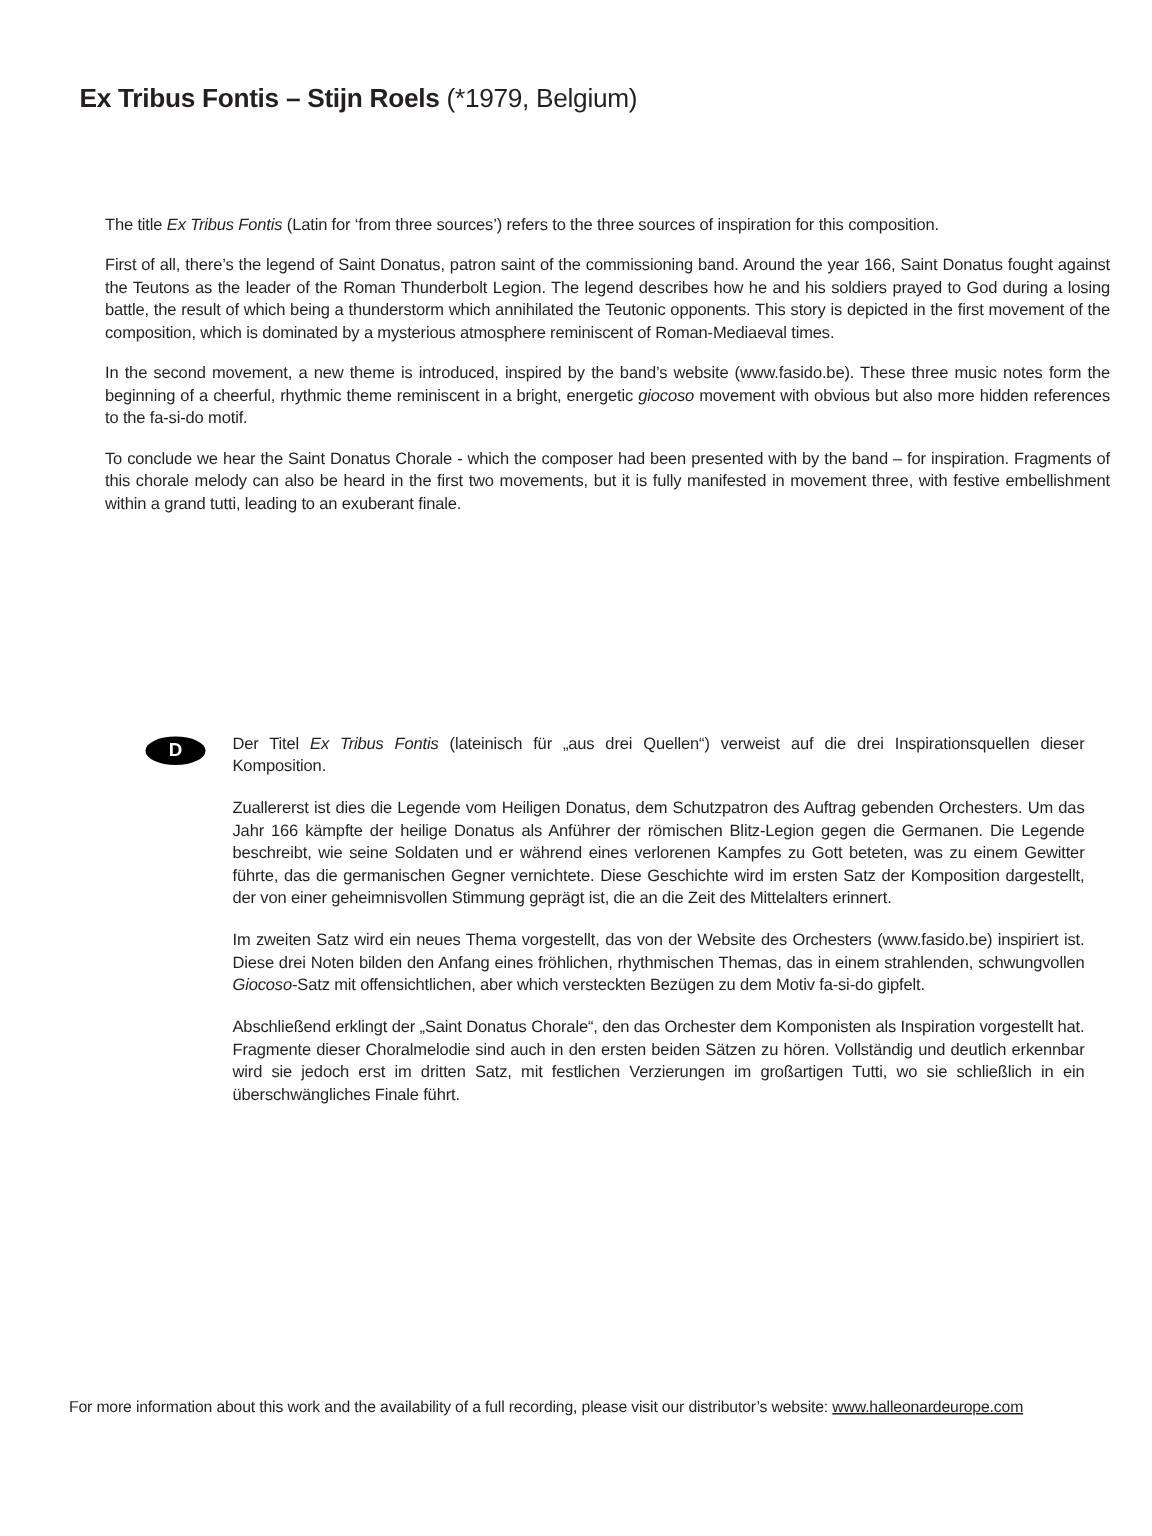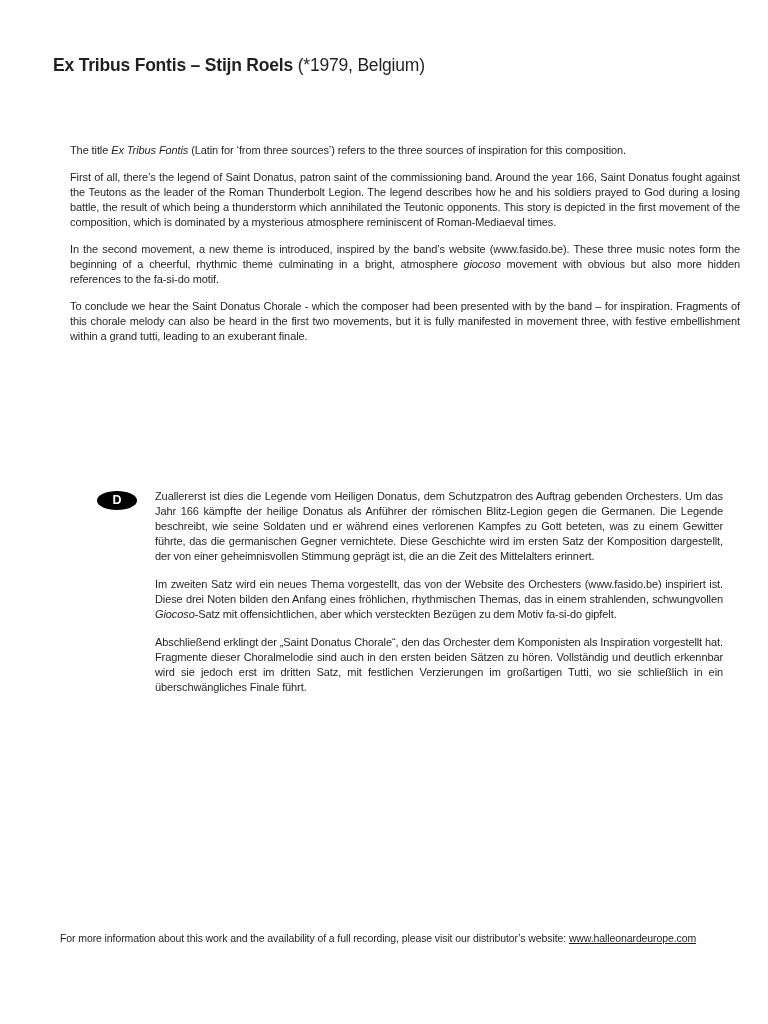--- a/index.html
+++ b/index.html
@@ -62,21 +62,21 @@
     font-size: 11px;
     font-weight: 400;
     line-height: 15px;
     letter-spacing: -0.1px;
     text-align: justify;
   }
   .german-notes .para { margin-bottom: 13px; }
 
   .footer {
     position: absolute;
-    left: 60px;
+    left: 46px;
     top: 931px;
     width: 670px;
     font-size: 10.5px;
     font-weight: 400;
     line-height: 15.5px;
     letter-spacing: -0.1px;
     text-align: justify;
   }
   .footer-link {
     color: #231f20;
@@ -88,29 +88,30 @@
 </head>
 <body>
 
 <div class="page">
 
   <h1 class="title"><span>Ex Tribus Fontis – Stijn Roels</span><span class="title-normal"> (*1979, Belgium)</span></h1>
 
   <section class="english-notes">
     <p class="para"><span>The title </span><i>Ex Tribus Fontis</i><span> (Latin for ‘from three sources’) refers to the three sources of inspiration for this composition.</span></p>
     <p class="para"><span>First of all, there’s the legend of Saint Donatus, patron saint of the commissioning band. Around the year 166, Saint Donatus fought against the Teutons as the leader of the Roman Thunderbolt Legion. The legend describes how he and his soldiers prayed to God during a losing battle, the result of which being a thunderstorm which annihilated the Teutonic opponents. This story is depicted in the first movement of the composition, which is dominated by a mysterious atmosphere reminiscent of Roman-Mediaeval times.</span></p>
-    <p class="para"><span>In the second movement, a new theme is introduced, inspired by the band’s website (www.fasido.be). These three music notes form the beginning of a cheerful, rhythmic theme culminating in a bright, atmosphere </span><i>giocoso</i><span> movement with obvious but also more hidden references to the fa-si-do motif.</span></p>
+    <p class="para"><span>In the second movement, a new theme is introduced, inspired by the band’s website (www.fasido.be). These three music notes form the beginning of a cheerful, rhythmic theme reminiscent in a bright, energetic </span><i>giocoso</i><span> movement with obvious but also more hidden references to the fa-si-do motif.</span></p>
     <p class="para"><span>To conclude we hear the Saint Donatus Chorale - which the composer had been presented with by the band – for inspiration. Fragments of this chorale melody can also be heard in the first two movements, but it is fully manifested in movement three, with festive embellishment within a grand tutti, leading to an exuberant finale.</span></p>
   </section>
 
   <div class="lang-badge">
     <span>D</span>
   </div>
 
   <section class="german-notes">
+    <p class="para"><span>Der Titel </span><i>Ex Tribus Fontis</i><span> (lateinisch für „aus drei Quellen“) verweist auf die drei Inspirationsquellen dieser Komposition.</span></p>
     <p class="para"><span>Zuallererst ist dies die Legende vom Heiligen Donatus, dem Schutzpatron des Auftrag gebenden Orchesters. Um das Jahr 166 kämpfte der heilige Donatus als Anführer der römischen Blitz-Legion gegen die Germanen. Die Legende beschreibt, wie seine Soldaten und er während eines verlorenen Kampfes zu Gott beteten, was zu einem Gewitter führte, das die germanischen Gegner vernichtete. Diese Geschichte wird im ersten Satz der Komposition dargestellt, der von einer geheimnisvollen Stimmung geprägt ist, die an die Zeit des Mittelalters erinnert.</span></p>
     <p class="para"><span>Im zweiten Satz wird ein neues Thema vorgestellt, das von der Website des Orchesters (www.fasido.be) inspiriert ist. Diese drei Noten bilden den Anfang eines fröhlichen, rhythmischen Themas, das in einem strahlenden, schwungvollen </span><i>Giocoso</i><span>-Satz mit offensichtlichen, aber which versteckten Bezügen zu dem Motiv fa-si-do gipfelt.</span></p>
     <p class="para"><span>Abschließend erklingt der „Saint Donatus Chorale“, den das Orchester dem Komponisten als Inspiration vorgestellt hat. Fragmente dieser Choralmelodie sind auch in den ersten beiden Sätzen zu hören. Vollständig und deutlich erkennbar wird sie jedoch erst im dritten Satz, mit festlichen Verzierungen im großartigen Tutti, wo sie schließlich in ein überschwängliches Finale führt.</span></p>
   </section>
 
   <footer class="footer">
     <p class="footer-para"><span>For more information about this work and the availability of a full recording, please visit our distributor’s website: </span><a class="footer-link">www.halleonardeurope.com</a></p>
   </footer>
 
 </div>

